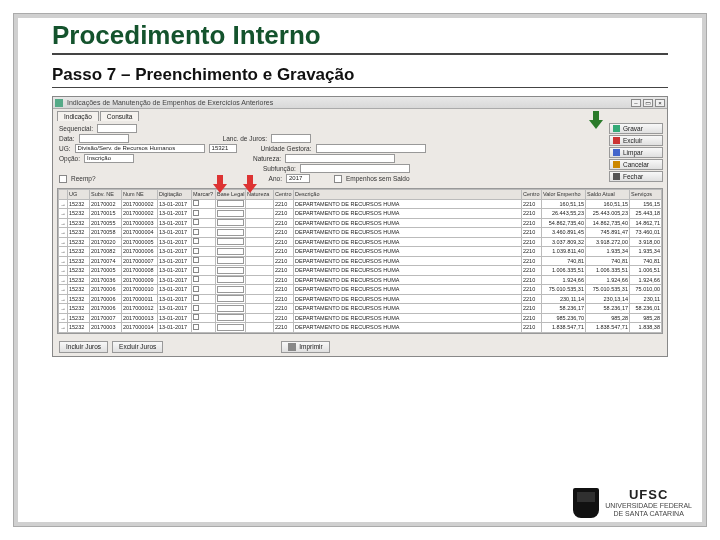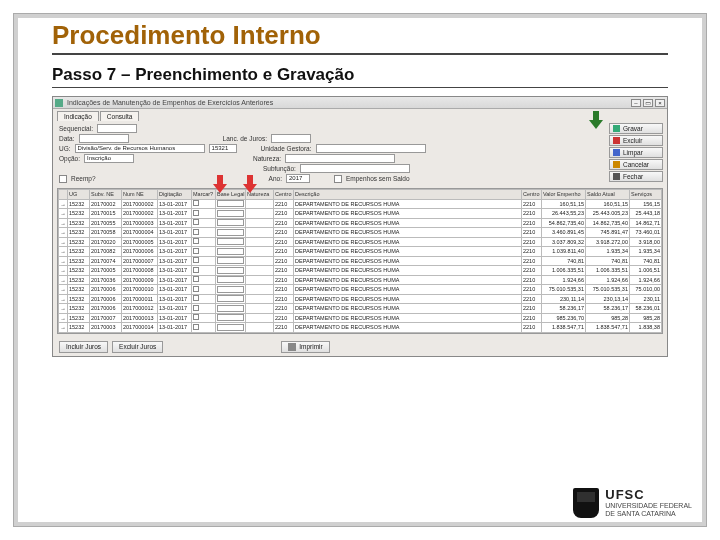--- a/index.html
+++ b/index.html
@@ -14,21 +14,21 @@
     position: absolute;
     top: 14px; left: 14px; right: 14px; bottom: 14px;
     border: 4px solid #d0d0d0;
     box-shadow: 0 0 0 1px #aaa;
   }
   .content {
     position: absolute;
     top: 20px; left: 52px; right: 52px;
   }
   h1 {
-    font-size: 26px; font-weight: 700; color: #a16207;
+    font-size: 26px; font-weight: 700; color: #14532d;
     border-bottom: 2px solid #444; padding-bottom: 2px;
     margin-bottom: 10px;
   }
   h2 {
     font-size: 17px; font-weight: 700; color: #111;
     border-bottom: 1px solid #444; padding-bottom: 2px;
     margin-bottom: 8px;
   }
   p.desc {
     font-size: 14px; color: #111;
@@ -107,21 +107,21 @@
   .row-arrow { width: 9px; text-align: center; }
   .bottom-btns { display: flex; gap: 4px; padding: 3px 6px; }
   .bb {
     border: 1px solid #999; background: linear-gradient(#f8f8f8,#e0e0e0);
     height: 12px; padding: 0 6px; font-size: 6.5px;
     display: flex; align-items: center; gap: 3px;
   }
   .bb .icp { width: 8px; height: 8px; background: #888; }
   .footer-logo {
     position: absolute; right: 28px; bottom: 22px;
-    display: flex; align-items: center; gap: 6px;
+    display: flex; align-items: center; gap: 6px; text-align: center;
   }
   .ufsc-mark { width: 26px; height: 30px; background: #111; border-radius: 2px 2px 8px 8px; position: relative; }
   .ufsc-mark::after { content:''; position:absolute; top:4px; left:4px; right:4px; height:10px; background:#fff2; }
   .ufsc-text { font-size: 7px; color: #444; line-height: 1.1; }
   .ufsc-text b { font-size: 13px; color: #222; letter-spacing: 1px; display:block; }
 </style>
 </head>
 <body>
 
 <div class="slide-border"></div>

